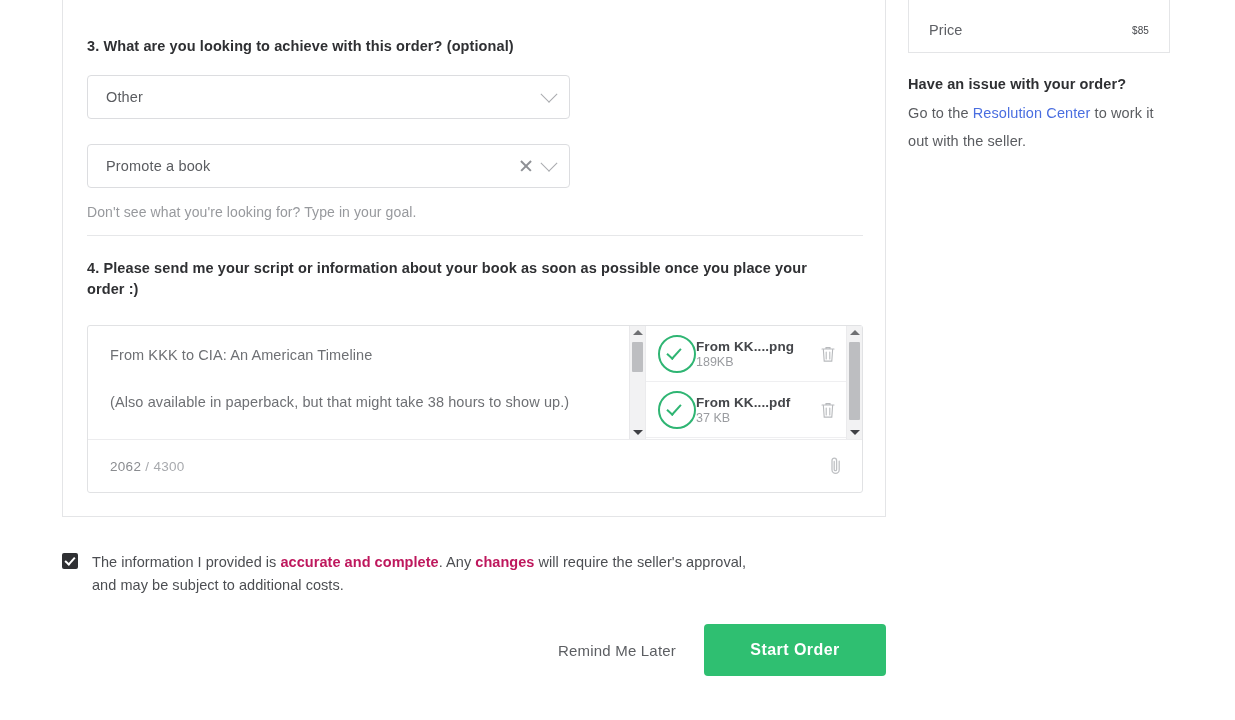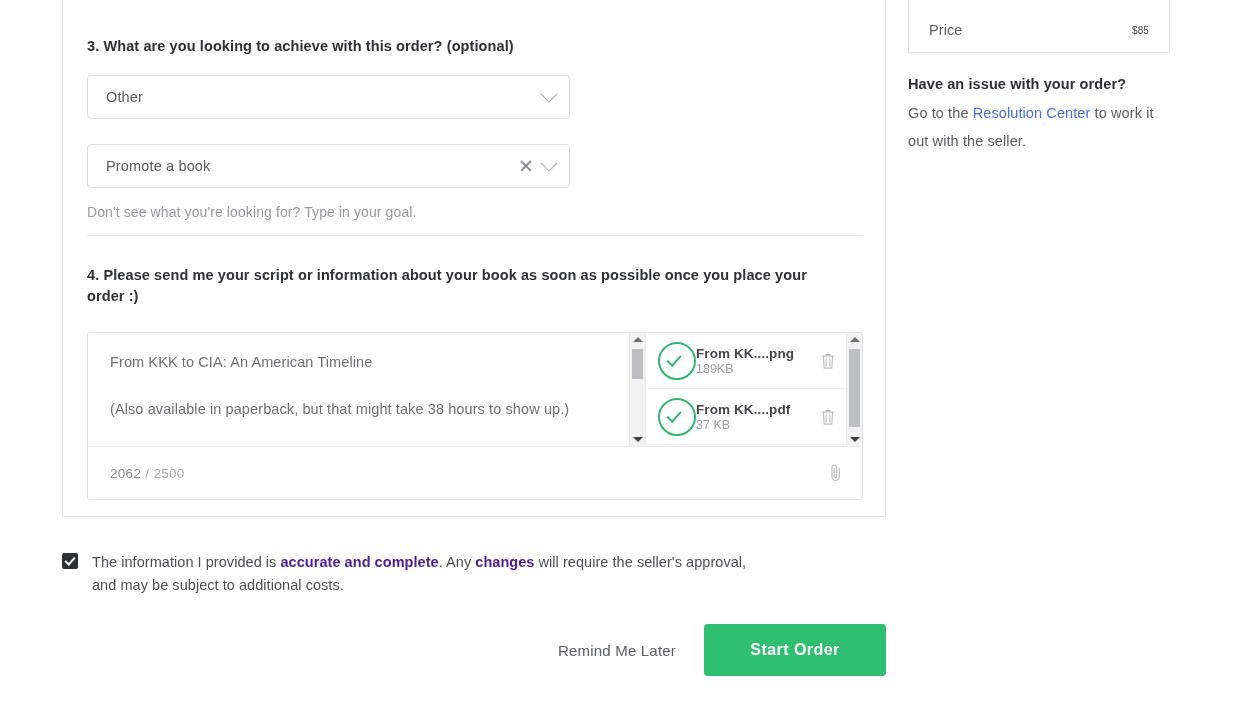--- a/index.html
+++ b/index.html
@@ -181,21 +181,21 @@
   .cb:after {
     content:""; position:absolute; left:5px; top:2px;
     width:4px; height:8px;
     border-right:2px solid #fff; border-bottom:2px solid #fff;
     transform: rotate(42deg);
   }
   .confirm-text {
     padding-left: 14px;
     font-size: 14.5px; color:#4c4e52; line-height:1.58; letter-spacing:.05px;
   }
-  .confirm-text b { font-weight:bold; color:#4c1d95; }
+  .confirm-text b { font-weight:bold; color:#be185d; }
 
   
   .actions {
     position:absolute; left:0; top:624px; width:886px;
     display:flex; align-items:center; justify-content:flex-end;
   }
   .remind {
     font-size:15px; color:#5c5e62; letter-spacing:.2px;
     background:none; border:none; cursor:pointer;
     font-family:"Liberation Sans",sans-serif;
@@ -262,21 +262,21 @@
             <span class="xmark"></span>
             <span class="chev"></span>
           </span>
         </div>
 
         <div class="hint" style="margin-top:16px;">Don't see what you're looking for? Type in your goal.</div>
       </div>
 
       <div class="divider" style="position:absolute; left:0; top:275px; width:776px;"></div>
 
-      <div style="position:absolute; left:0; top:305px; width:664px;">
+      <div style="position:absolute; left:0; top:298px; width:664px;">
 
         <div class="q-title" style="width:760px;">4. Please send me your script or information about your book as soon as possible once you place your order :)</div>
 
         <div class="compose" style="margin-top:25px; width:776px;">
 
           <div class="compose-top">
 
             <div class="ta-wrap">
               <div class="ta-text">From KKK to CIA: An American Timeline
 
@@ -321,21 +321,21 @@
               <span class="arrow up"></span>
               <span class="thumb" style="top:16px; height:78px;"></span>
               <span class="arrow down"></span>
             </div>
           </div>
 
           <div class="compose-bottom">
             <span class="counter">
               <b>2062</b>
               <span>/</span>
-              <span>2500</span>
+              <span>4300</span>
             </span>
             <span class="clip">
               <svg width="16" height="22" viewBox="0 0 16 22" aria-hidden="true">
                 <path d="M11.2 6.2v8.6a3.6 3.6 0 0 1-7.2 0V5.4a2.3 2.3 0 0 1 4.6 0v9a1.2 1.2 0 0 1-2.4 0V6.4" fill="none" stroke="#bfc1c4" stroke-width="1.3" stroke-linecap="round"></path>
               </svg>
             </span>
           </div>
 
         </div>
       </div>

